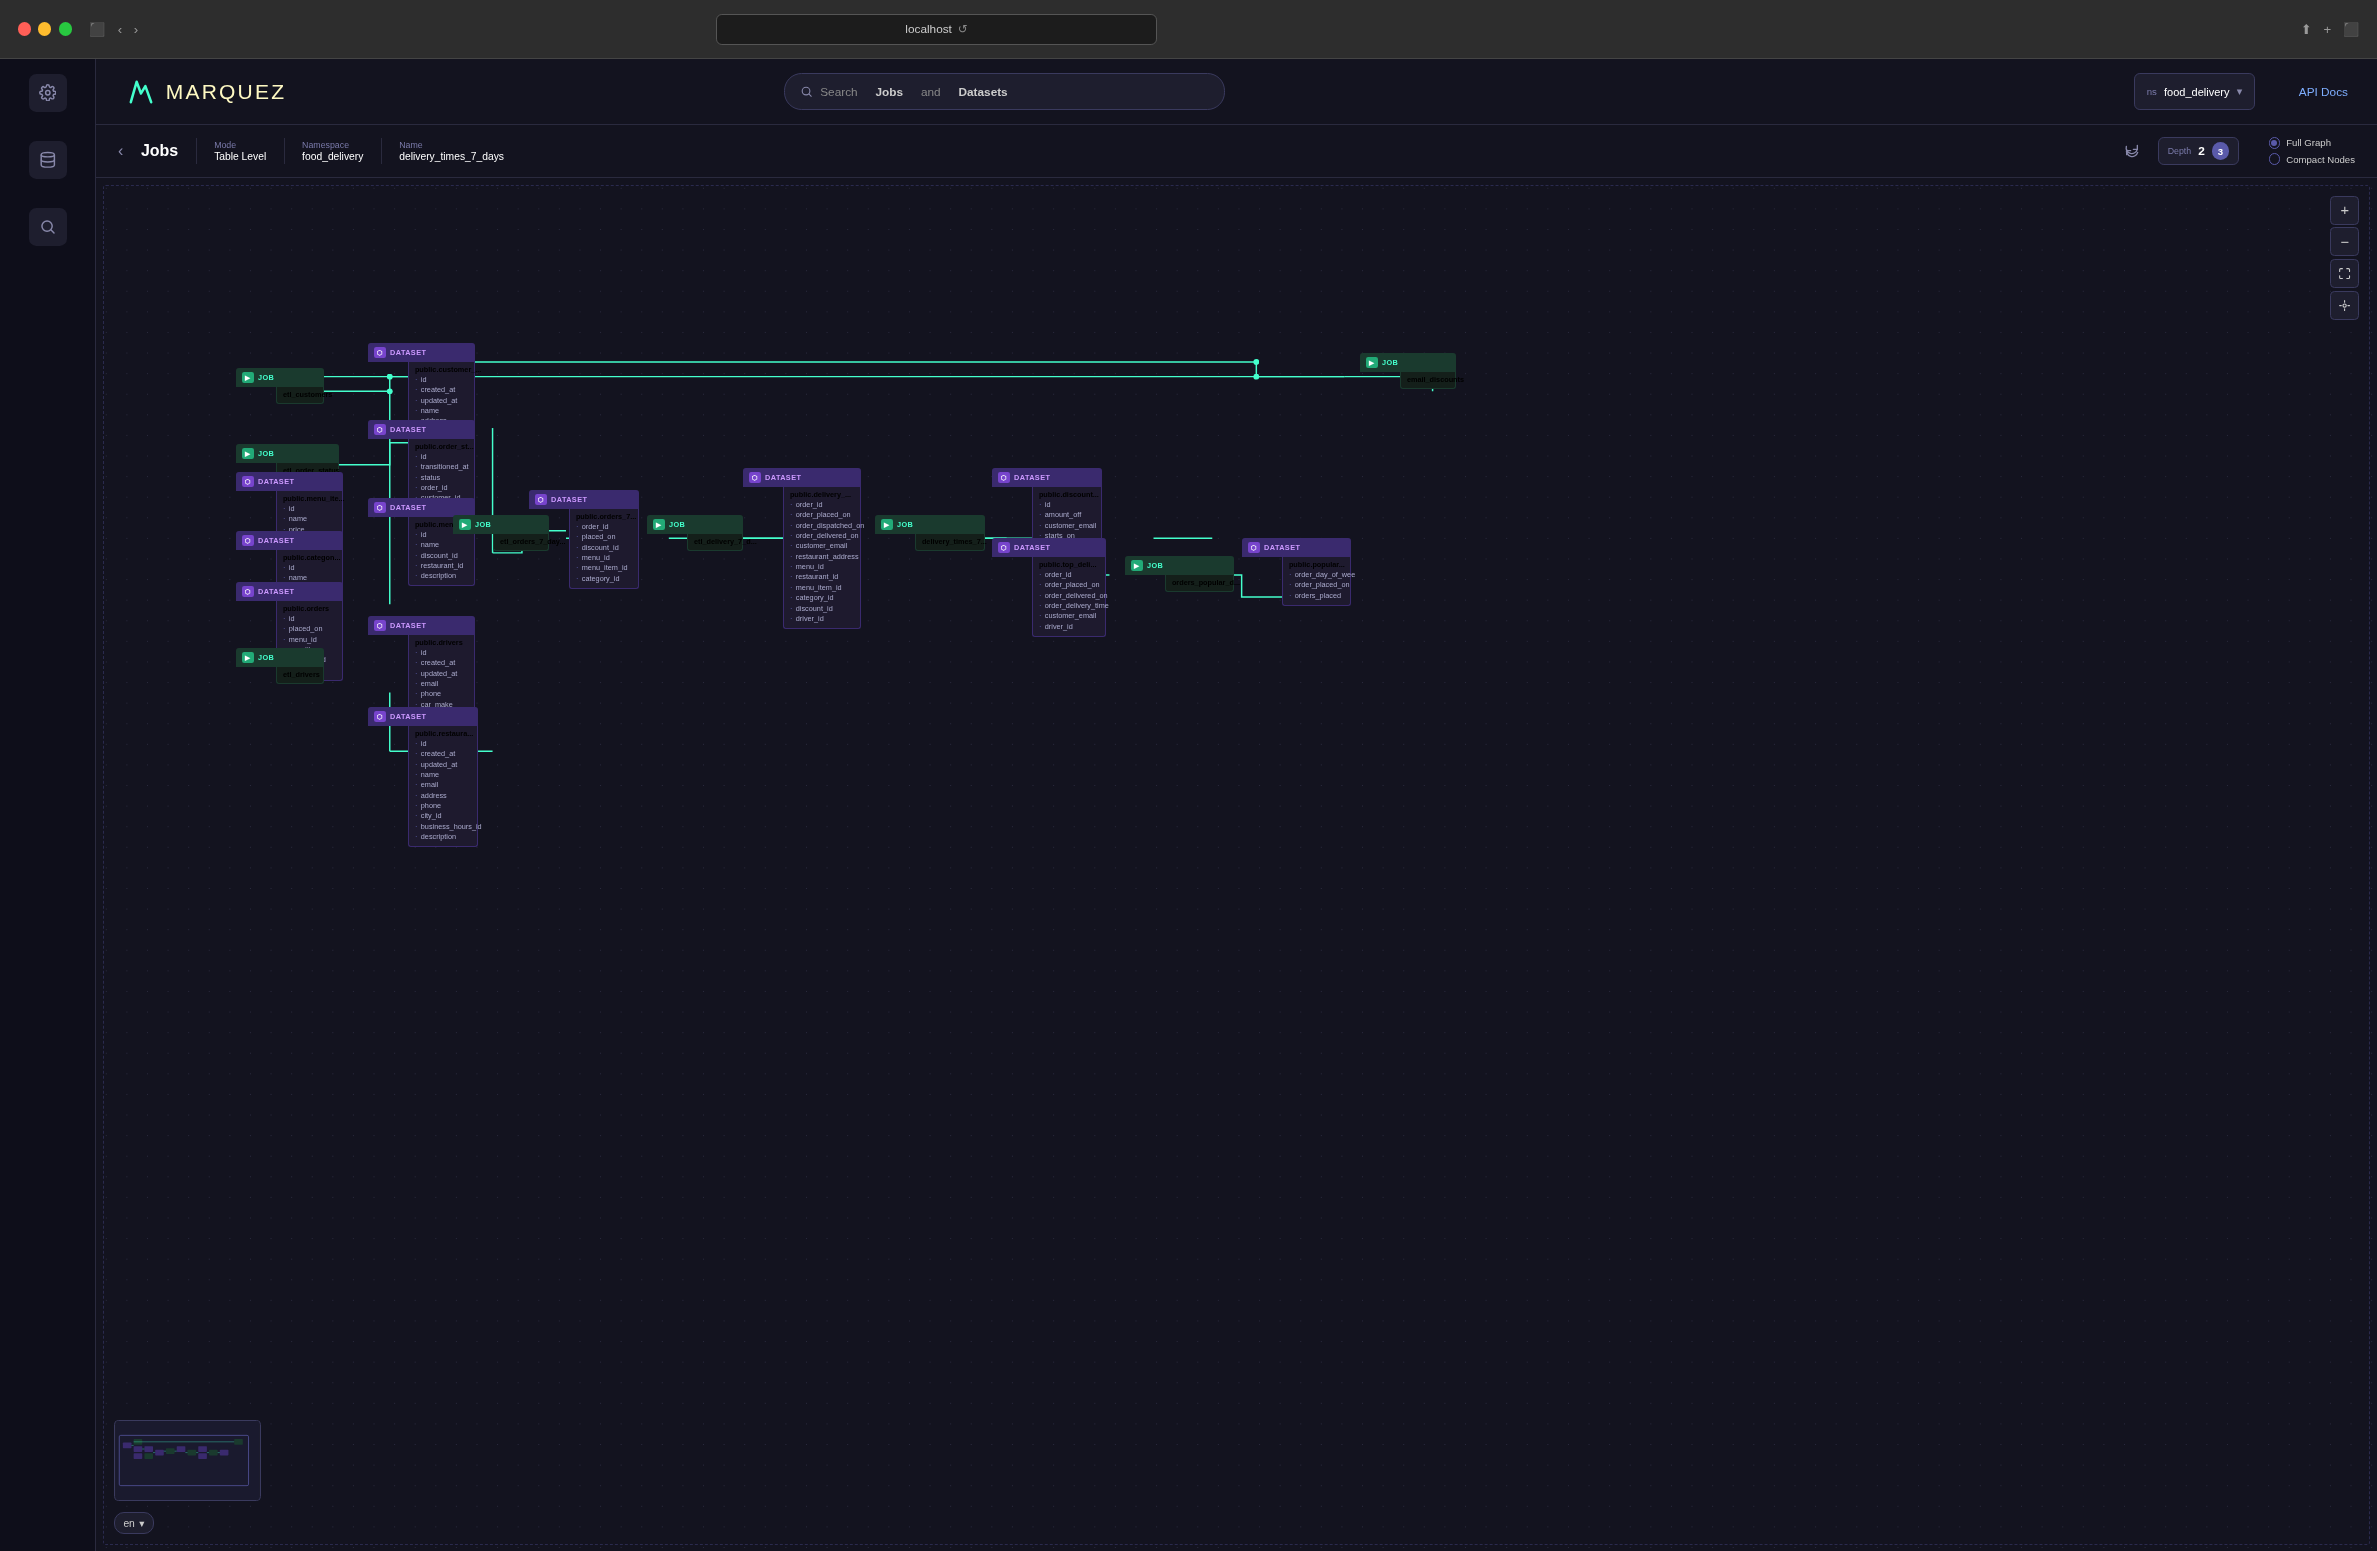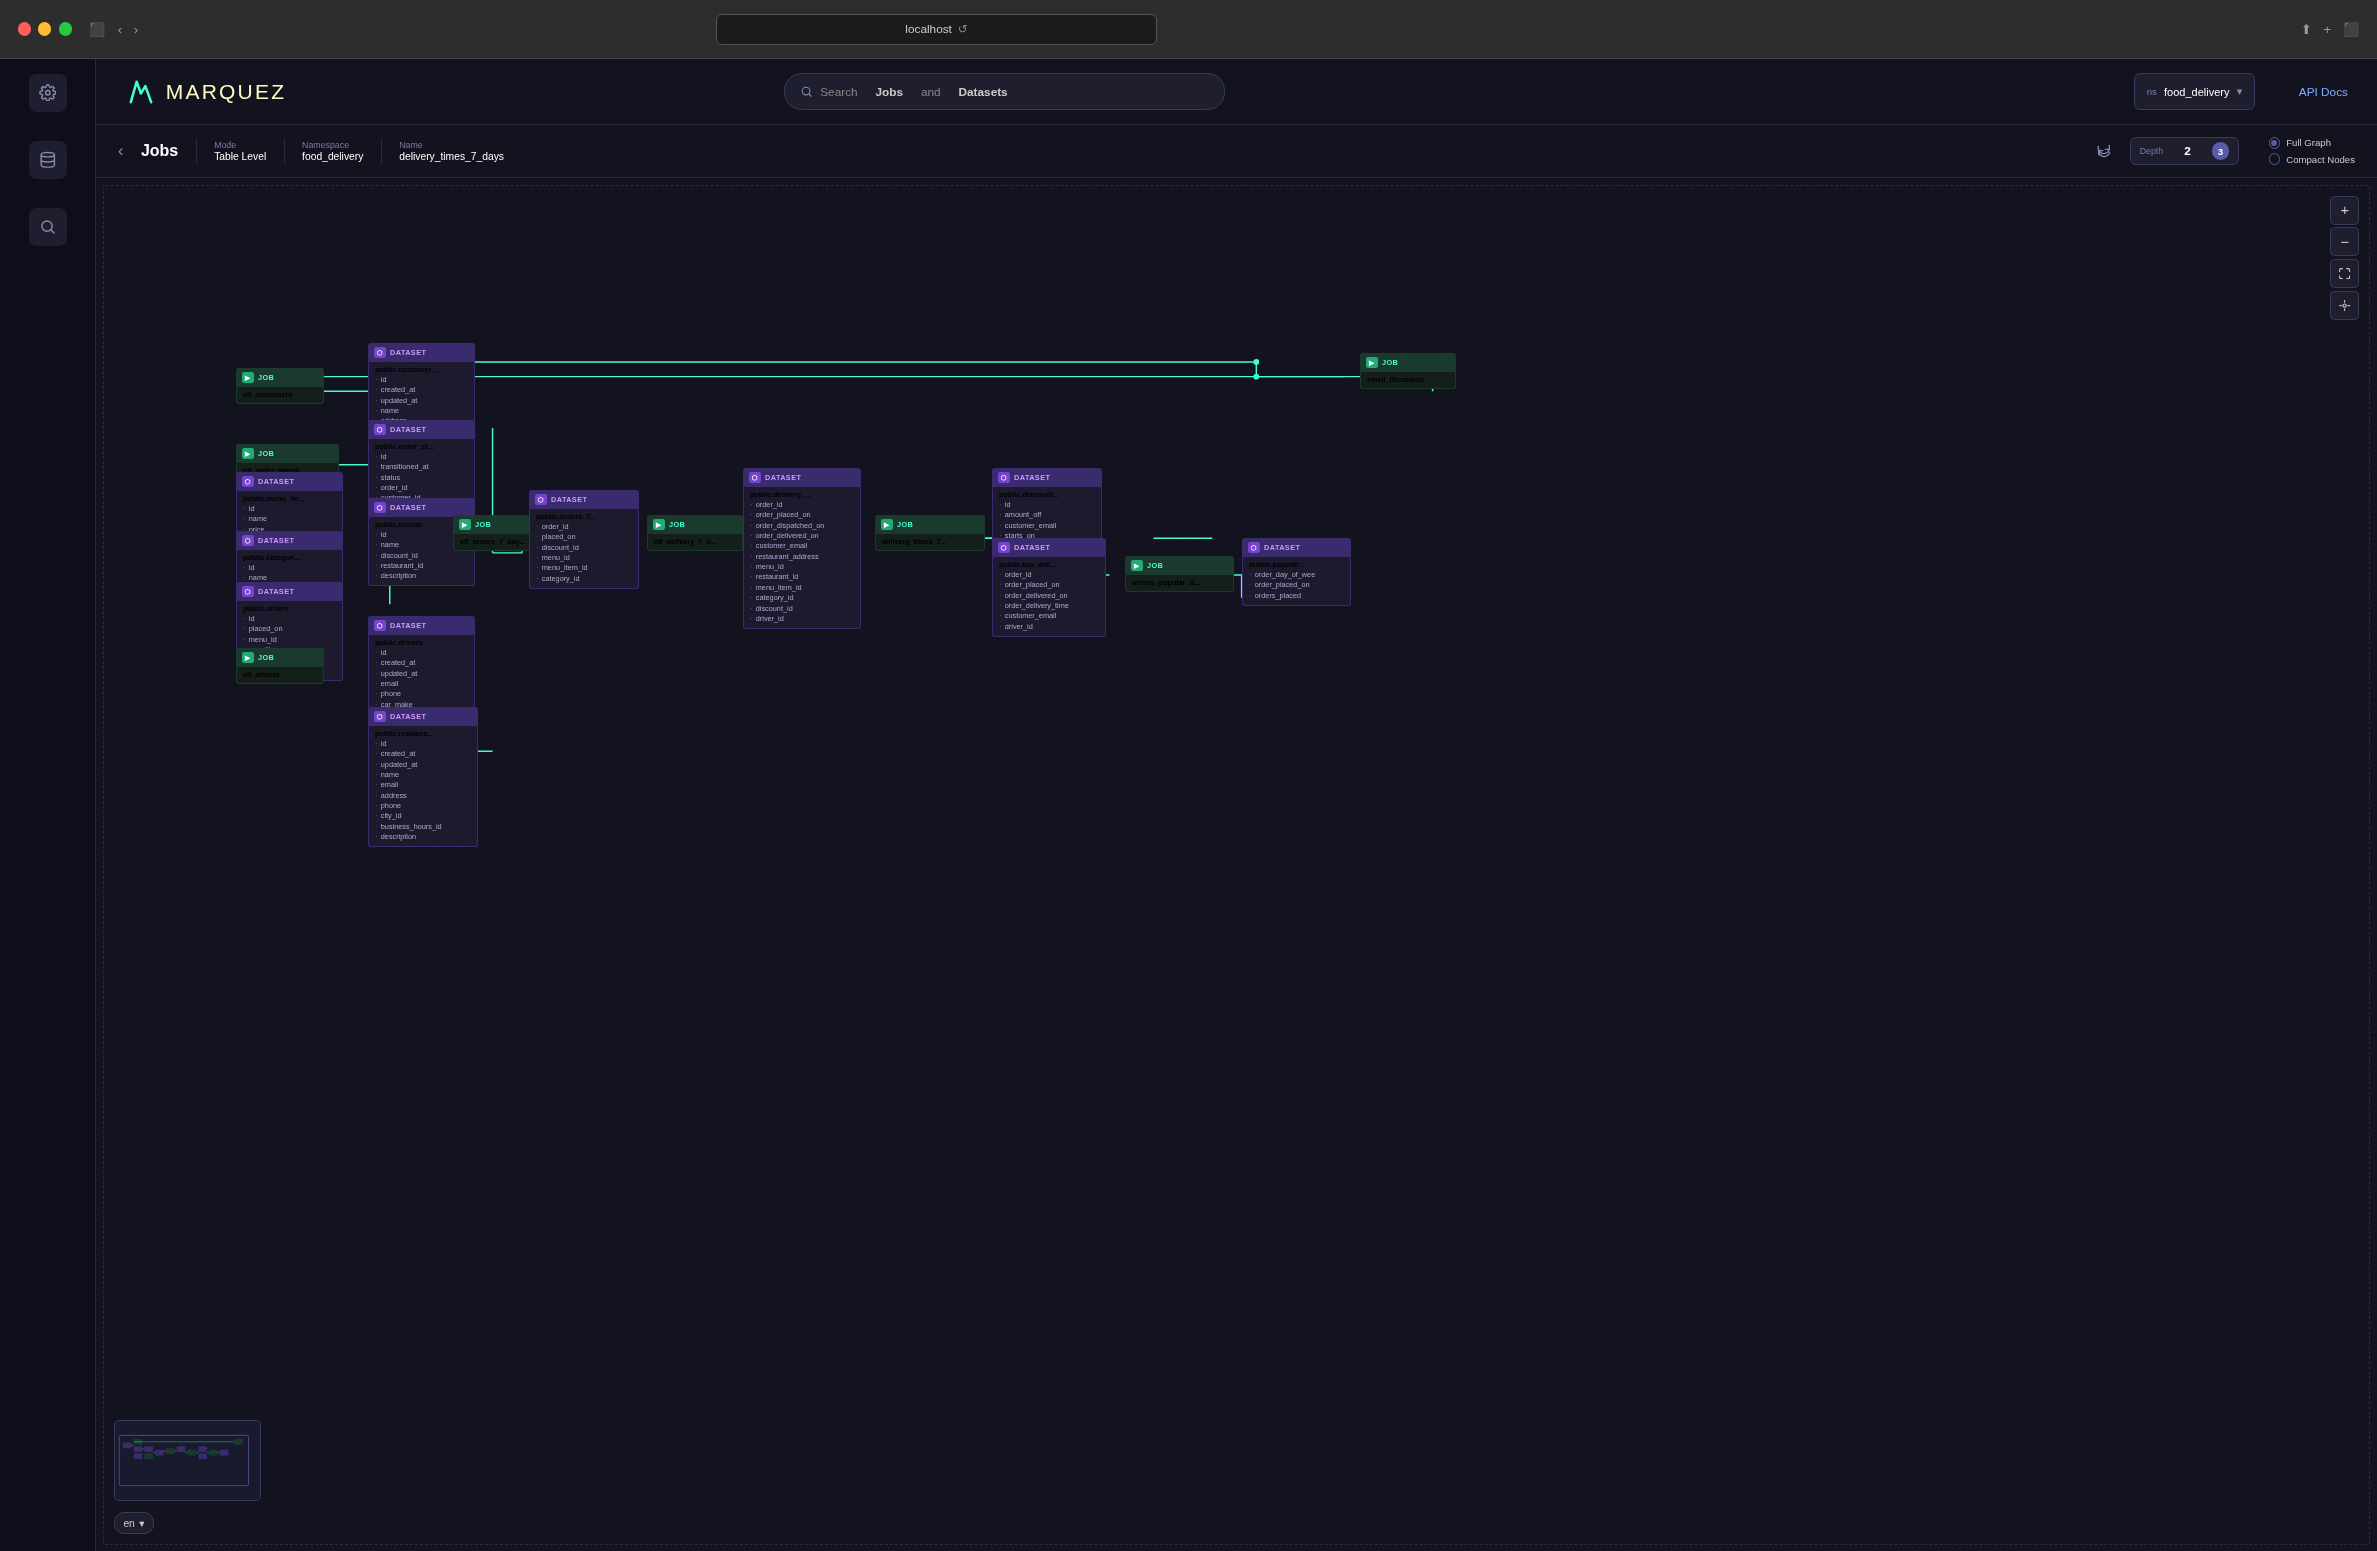--- a/index.html
+++ b/index.html
@@ -244,21 +244,21 @@
     .refresh-btn {
       background: none;
       border: none;
       color: #8888aa;
       font-size: 14.7px;
       cursor: pointer;
     }
     .depth-control {
       display: flex;
       align-items: center;
-      gap: 21px;
+      gap: 7px;
       background: #1e1e2e;
       border: 0.7px solid #3a3a5e;
       border-radius: 5.9px;
       padding: 4.4px 8.8px;
     }
     .depth-label {
       color: #7a7aaa;
       font-size: 8.8px;
     }
     .depth-value {
@@ -340,20 +340,21 @@
       height: 11.8px;
       border-radius: 2.2px;
       display: flex;
       align-items: center;
       justify-content: center;
       font-size: 6.6px;
     }
     .node-body {
       padding: 2.9px 5.9px 4.4px;
       border-radius: 0 0 2.9px 2.9px;
+      margin-left: 40px;
     }
     .node-field {
       color: #aaaacc;
       font-size: 7.3px;
       padding: 0.7px 0;
       padding-left: 5.9px;
       position: relative;
     }
     .node-field::before {
       content: '·';

